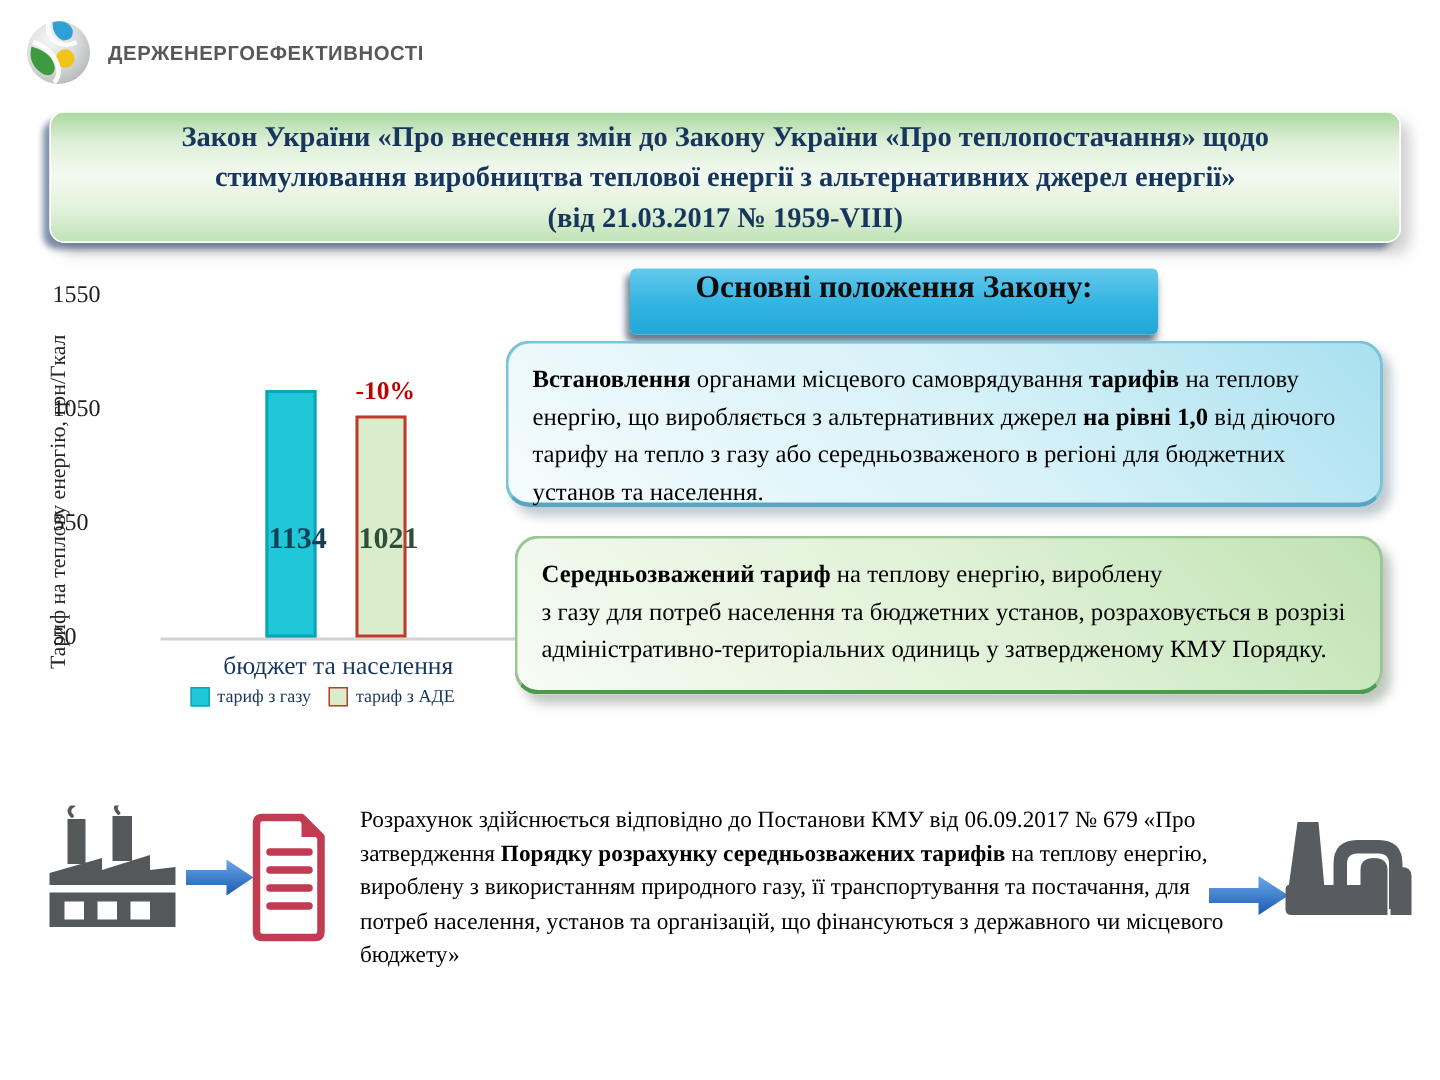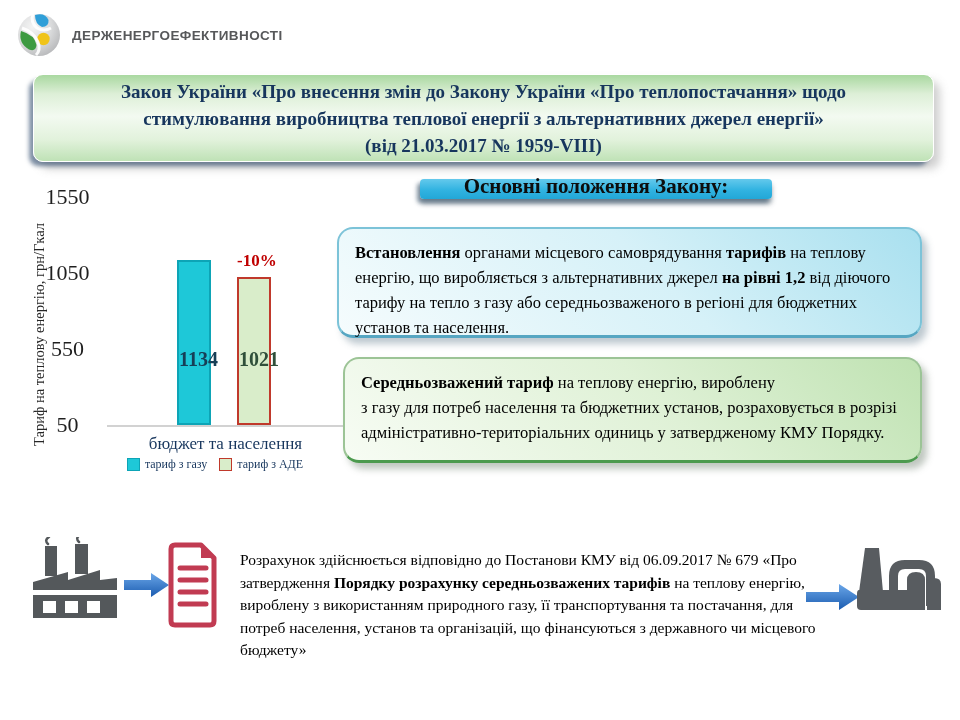--- a/index.html
+++ b/index.html
@@ -17,52 +17,52 @@
     border:1px solid #ffffff;
     box-shadow:-5px 5px 4px -1px rgba(23,54,93,.55), 6px 7px 9px rgba(120,120,120,.35);
     display:flex;flex-direction:column;justify-content:center;align-items:center;}
   .banner div{color:#17365d;font-weight:bold;font-size:19px;line-height:27px;text-align:right;white-space:nowrap;}
 
   
   .chart{position:absolute;left:25px;top:172px;width:330px;height:320px;}
   .ylabel{position:absolute;left:6px;top:18px;height:290px;writing-mode:vertical-rl;transform:rotate(180deg);
     font-size:14.5px;color:#262626;white-space:nowrap;text-align:center;}
   .yticks{position:absolute;left:10px;top:25px;width:65px;height:228px;}
-  .ytick{position:absolute;right:0;width:65px;text-align:center;font-size:22px;color:#1f1f1f;line-height:22px;}
+  .ytick{position:absolute;right:0;width:65px;text-align:left;font-size:16px;color:#1f1f1f;line-height:22px;}
   .plot{position:absolute;left:82px;top:25px;width:237px;height:228px;border-bottom:2px solid #d2d2d2;}
   .bar{position:absolute;bottom:0;width:34px;box-sizing:border-box;}
   .bar-label{position:absolute;bottom:52px;left:0;width:100%;text-align:center;font-weight:bold;font-size:20px;}
   .annot{position:absolute;width:46px;text-align:left;font-weight:bold;font-size:17px;color:#c00000;}
   .xlabel{position:absolute;left:82px;top:262px;width:237px;text-align:center;font-size:17px;color:#17365d;}
   .legend{position:absolute;left:40px;top:285px;width:300px;display:flex;justify-content:center;align-items:center;gap:12px;}
   .legend-item{display:flex;align-items:center;gap:5px;font-size:12px;color:#17365d;white-space:nowrap;}
   .swatch{width:13px;height:13px;box-sizing:border-box;}
 
   
-  .header-box{position:absolute;left:420px;top:179px;width:352px;height:20px;border-radius:4px;
+  .header-box{position:absolute;left:420px;top:179px;width:352px;height:44px;border-radius:4px;
     background:linear-gradient(180deg,#64c9ec 0%,#31b3e1 55%,#22a7d7 100%);
     box-shadow:-3px 4px 4px rgba(40,70,95,.5), 0 5px 5px rgba(60,80,95,.45);
-    display:flex;align-items:flex-end;justify-content:center;}
+    display:flex;align-items:flex-start;justify-content:center;}
   .header-box span{font-weight:bold;font-size:21px;color:#0d0d0d;}
 
   
   .ibox{position:absolute;box-sizing:border-box;border-radius:16px;padding:11px 16px;
     font-size:16.5px;line-height:25px;color:#000;}
   .ibox b{font-weight:bold;}
   .box-cyan{left:337px;top:227px;width:585px;height:111px;
     background:linear-gradient(225deg,#a9e0ef 0%,#d6f1f8 45%,#f5fcfd 100%);
     border:2px solid #7cc3d8;border-bottom:3px solid #56a6c2;
     box-shadow:5px 6px 7px rgba(110,135,150,.45);}
   .box-green{left:343px;top:357px;width:579px;height:106px;
     background:linear-gradient(225deg,#bfe2b2 0%,#dff1d6 45%,#f7fcf4 100%);
     border:2px solid #9cc496;border-bottom:3px solid #4c9a4e;
     box-shadow:5px 6px 7px rgba(115,130,115,.45);}
 
   
-  .bottom-text{position:absolute;left:240px;top:536px;width:598px;font-size:15.5px;line-height:22.5px;color:#000;margin-top:13px;}
+  .bottom-text{position:absolute;left:240px;top:536px;width:598px;font-size:15.5px;line-height:22.5px;color:#000;}
   .icon-abs{position:absolute;}
 </style>
 </head>
 <body>
 
 <div id="slide">
 
   <div class="logo">
     <svg width="46" height="46" viewBox="0 0 46 46">
       <defs>
@@ -115,21 +115,21 @@
           <span class="swatch" style="background: rgb(217, 237, 202); border: 1.5px solid rgb(192, 57, 43);"></span>
           <span>тариф з АДЕ</span>
         </div>
       </div>
   </div>
 
   <div class="header-box">
     <span>Основні положення Закону:</span>
   </div>
 
-  <div class="ibox box-cyan"><b>Встановлення</b><span> органами місцевого самоврядування </span><b>тарифів</b><span> на теплову енергію, що виробляється з альтернативних джерел </span><b>на рівні 1,2</b><span> від діючого  тарифу на тепло з газу або середньозваженого  в регіоні для бюджетних установ та населення.</span></div>
+  <div class="ibox box-cyan"><b>Встановлення</b><span> органами місцевого самоврядування </span><b>тарифів</b><span> на теплову енергію, що виробляється з альтернативних джерел </span><b>на рівні 1,0</b><span> від діючого  тарифу на тепло з газу або середньозваженого  в регіоні для бюджетних установ та населення.</span></div>
   <div class="ibox box-green"><b>Середньозважений тариф</b><span> на теплову енергію, вироблену</span><br><span>з газу для потреб населення та бюджетних установ, розраховується в розрізі  адміністративно-територіальних одиниць у затвердженому КМУ Порядку.</span></div>
 
   <svg class="icon-abs" style="left:28px;top:537px;" width="95" height="84" viewBox="0 0 95 84">
     <g fill="#54585b">
       <rect x="17" y="9" width="12" height="30"></rect>
       <rect x="47" y="7" width="13" height="30"></rect>
       <path d="M5,53 L5,45 L40,35 L40,43 L72,33 L72,43 L89,41 L89,53 Z"></path>
       <rect x="5" y="58" width="84" height="23"></rect>
     </g>
     <rect x="15" y="64" width="13" height="12" fill="#ffffff"></rect>

